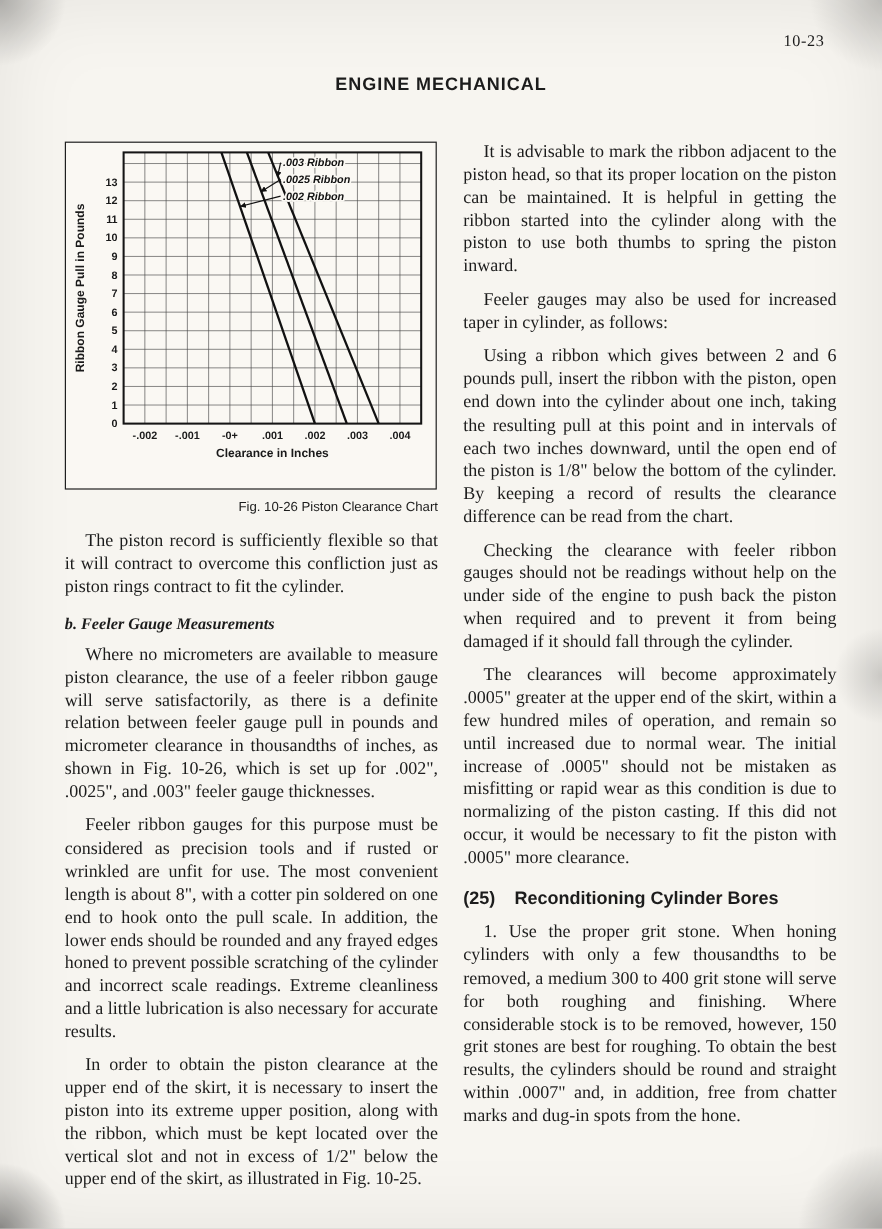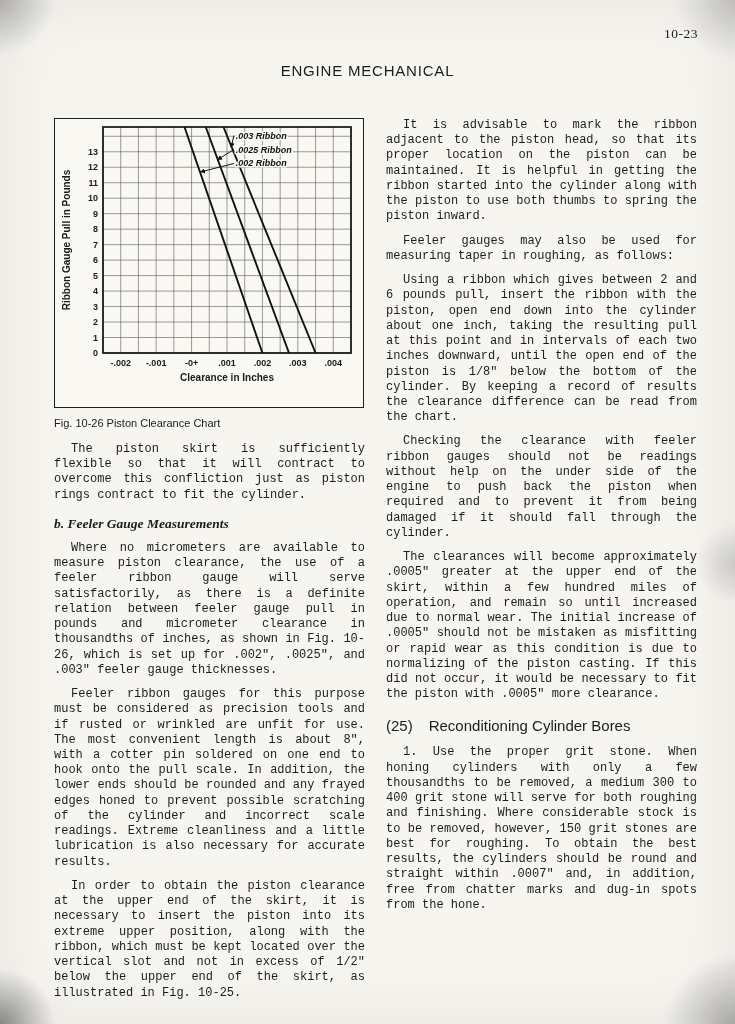--- a/index.html
+++ b/index.html
@@ -12,56 +12,56 @@
     background:
       radial-gradient(circle at 0% 0%, rgba(40,40,40,.30), rgba(40,40,40,0) 55px),
       radial-gradient(circle at 100% 0%, rgba(40,40,40,.22), rgba(0,0,0,0) 60px),
       radial-gradient(circle at 0% 100%, rgba(20,20,20,.45), rgba(0,0,0,0) 55px),
       radial-gradient(circle at 100% 100%, rgba(20,20,20,.30), rgba(0,0,0,0) 70px),
       radial-gradient(circle at 100% 55%, rgba(40,40,40,.18), rgba(0,0,0,0) 40px),
       #f7f5f0;
     box-shadow:inset 0 0 70px rgba(0,0,0,.08);
     overflow:hidden;
   }
-  .page-number{position:absolute;top:26px;right:37px;font-size:13.5px;letter-spacing:.5px;}
+  .page-number{position:absolute;top:26px;right:48px;font-size:13.5px;letter-spacing:.5px;}
   .page-title{
     position:absolute;top:62px;left:0;width:100%;margin:0;
     text-align:center;font-family:"Liberation Sans",sans-serif;
-    font-size:15px;font-weight:normal;letter-spacing:.8px;
+    font-size:15px;font-weight:bold;letter-spacing:.8px;
   }
   .columns{position:absolute;top:118px;left:54px;display:flex;gap:21px;}
   .col{width:311px;}
   .col p{
     margin:0 0 9px 0;
-    font-size:12px;line-height:1.27;
-    text-align:justify;text-indent:17px;font-family:Liberation Mono, monospace;
+    font-size:15px;line-height:1.27;
+    text-align:justify;text-indent:17px;
   }
   figure{margin:0 0 4px 0;}
   .chart-box{
     border:1.6px solid #1f1f1f;
     background:#faf8f3;
     padding:2px 2px 2px 2px;
     width:304px;
   }
   .chart-box svg{display:block;}
   figcaption{
-    text-align:left;
+    text-align:right;
     font-family:"Liberation Sans",sans-serif;
     font-size:11px;
     margin:9px 0 13px 0;
   }
   .heading-b{
     margin:13px 0 9px 0;
     font-family:Liberation Serif, serif;
     font-style:italic;font-weight:bold;font-size:13.5px;
   }
   .heading-25{
     margin:15px 0 11px 0;
     font-family:"Liberation Sans",sans-serif;
-    font-weight:normal;font-size:15px;
+    font-weight:bold;font-size:15px;
   }
   .heading-25 .sec-num{margin-right:16px;}
   
   .xtick,.ytick{font:bold 9px "Liberation Sans",sans-serif;fill:#1a1a1a;}
   .xtick{text-anchor:middle;}
   .ytick{text-anchor:end;}
   .xtitle,.ytitle{font:bold 10px "Liberation Sans",sans-serif;fill:#1a1a1a;text-anchor:middle;}
   .ann{
     font:italic bold 9px "Liberation Sans",sans-serif;fill:#111;
     paint-order:stroke;stroke:#faf8f3;stroke-width:3px;stroke-linejoin:round;
@@ -147,32 +147,32 @@
               <text x="41" y="64.72602739726028" class="ytick">11</text>
               <text x="41" y="49.246575342465746" class="ytick">12</text>
               <text x="41" y="33.76712328767124" class="ytick">13</text>
               <text x="170" y="260" class="xtitle">Clearance in Inches</text>
               <text x="13" y="119" class="ytitle" transform="rotate(-90 13 119)">Ribbon Gauge Pull in Pounds</text>
             </svg>
         </div>
         <figcaption>Fig. 10-26  Piston Clearance Chart</figcaption>
       </figure>
 
-      <p>The piston skirt is sufficiently flexible so that it will contract to overcome this confliction just as piston rings contract to fit the cylinder.</p>
+      <p>The piston record is sufficiently flexible so that it will contract to overcome this confliction just as piston rings contract to fit the cylinder.</p>
 
       <h3 class="heading-b">b. Feeler Gauge Measurements</h3>
 
       <p>Where no micrometers are available to measure piston clearance, the use of a feeler ribbon gauge will serve satisfactorily, as there is a definite relation between feeler gauge pull in pounds and micrometer clearance in thousandths of inches, as shown in Fig. 10-26, which is set up for .002", .0025", and .003" feeler gauge thicknesses.</p>
       <p>Feeler ribbon gauges for this purpose must be considered as precision tools and if rusted or wrinkled are unfit for use. The most convenient length is about 8", with a cotter pin soldered on one end to hook onto the pull scale. In addition, the lower ends should be rounded and any frayed edges honed to prevent possible scratching of the cylinder and incorrect scale readings. Extreme cleanliness and a little lubrication is also necessary for accurate results.</p>
       <p>In order to obtain the piston clearance at the upper end of the skirt, it is necessary to insert the piston into its extreme upper position, along with the ribbon, which must be kept located over the vertical slot and not in excess of 1/2" below the upper end of the skirt, as illustrated in Fig. 10-25.</p>
     </div>
 
     <div class="col">
       <p>It is advisable to mark the ribbon adjacent to the piston head, so that its proper location on the piston can be maintained. It is helpful in getting the ribbon started into the cylinder along with the piston to use both thumbs to spring the piston inward.</p>
-      <p>Feeler gauges may also be used for measuring taper in roughing, as follows:</p>
+      <p>Feeler gauges may also be used for increased taper in cylinder, as follows:</p>
       <p>Using a ribbon which gives between 2 and 6 pounds pull, insert the ribbon with the piston, open end down into the cylinder about one inch, taking the resulting pull at this point and in intervals of each two inches downward, until the open end of the piston is 1/8" below the bottom of the cylinder. By keeping a record of results the clearance difference can be read from the chart.</p>
       <p>Checking the clearance with feeler ribbon gauges should not be readings without help on the under side of the engine to push back the piston when required and to prevent it from being damaged if it should fall through the cylinder.</p>
       <p>The clearances will become approximately .0005" greater at the upper end of the skirt, within a few hundred miles of operation, and remain so until increased due to normal wear. The initial increase of .0005" should not be mistaken as misfitting or rapid wear as this condition is due to normalizing of the piston casting. If this did not occur, it would be necessary to fit the piston with .0005" more clearance.</p>
 
       <h2 class="heading-25">
         <span class="sec-num">(25)</span><span>Reconditioning Cylinder Bores</span>
       </h2>
 
       <p>1. Use the proper grit stone. When honing cylinders with only a few thousandths to be removed, a medium 300 to 400 grit stone will serve for both roughing and finishing. Where considerable stock is to be removed, however, 150 grit stones are best for roughing. To obtain the best results, the cylinders should be round and straight within .0007" and, in addition, free from chatter marks and dug-in spots from the hone.</p>
     </div>

